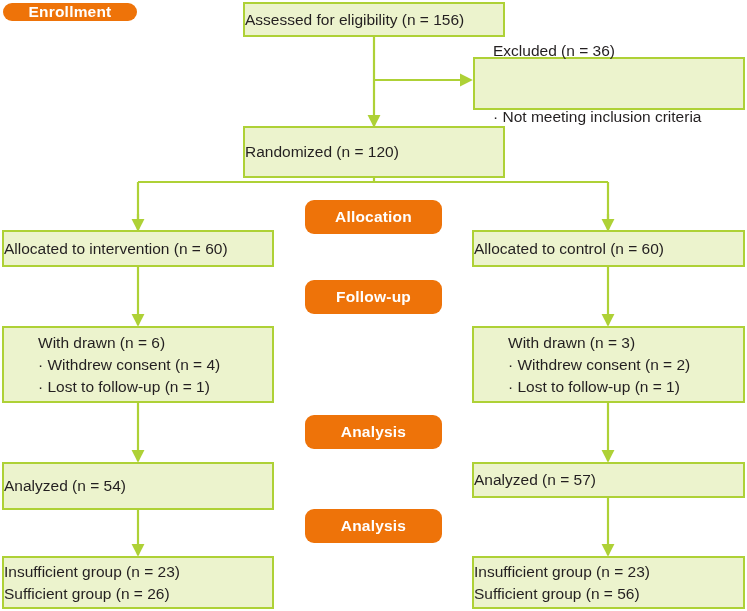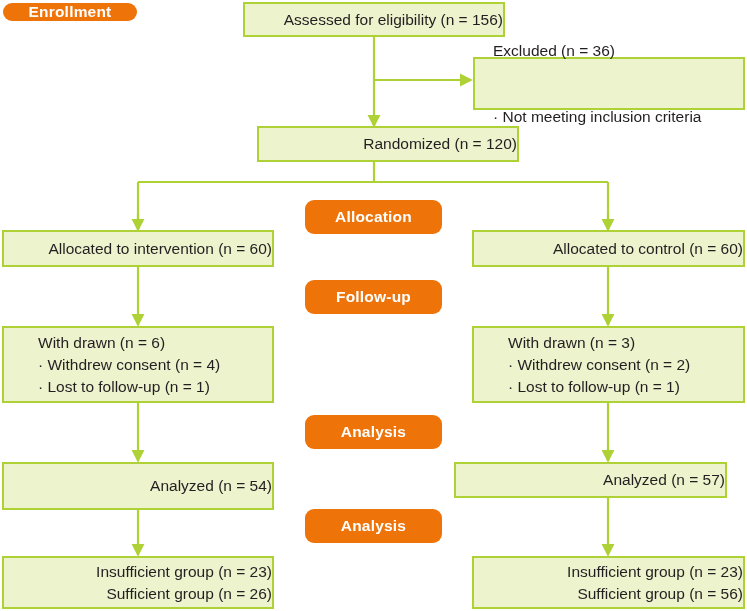--- a/index.html
+++ b/index.html
@@ -29,21 +29,21 @@
     background: #ecf3cd;
     border: 2px solid #aed136;
     display: flex;
     flex-direction: column;
     justify-content: center;
     color: #231f20;
     font-size: 15.5px;
     line-height: 1.42;
     z-index: 2;
   }
-  .node.center { align-items: flex-end; text-align: center; padding-left: 24px; }
+  .node.center { align-items: flex-start; text-align: center; }
   .node.left   { align-items: flex-start; text-align: left; padding-left: 34px; }
   .node .ln { white-space: nowrap; }
   .stage {
     position: absolute;
     box-sizing: border-box;
     background: #ee7309;
     border-radius: 9px;
     color: #ffffff;
     font-size: 15.5px;
     font-weight: bold;
@@ -99,21 +99,21 @@
 
   <div class="node center" style="left:243px; top:2px; width:262px; height:35px;">
     <span class="ln">Assessed for eligibility (n = 156)</span>
   </div>
 
   <div class="node left" style="left:473px; top:57px; width:272px; height:53px; padding-left:18px;gap:44px;">
     <span class="ln">Excluded (n = 36)</span>
     <span class="ln">· Not meeting inclusion criteria</span>
   </div>
 
-  <div class="node center" style="left:243px; top:126px; width:262px; height:36px;margin-left:14px;">
+  <div class="node center" style="left:243px; top:126px; width:262px; height:52px;">
     <span class="ln">Randomized (n = 120)</span>
   </div>
 
   <div class="node center" style="left:2px; top:230px; width:272px; height:37px;">
     <span class="ln">Allocated to intervention (n = 60)</span>
   </div>
 
   <div class="node center" style="left:472px; top:230px; width:273px; height:37px;">
     <span class="ln">Allocated to control (n = 60)</span>
   </div>
@@ -127,21 +127,21 @@
   <div class="node left" style="left:472px; top:326px; width:273px; height:77px;">
     <span class="ln">With drawn (n = 3)</span>
     <span class="ln">· Withdrew consent (n = 2)</span>
     <span class="ln">· Lost to follow-up (n = 1)</span>
   </div>
 
   <div class="node center" style="left:2px; top:462px; width:272px; height:48px;">
     <span class="ln">Analyzed (n = 54)</span>
   </div>
 
-  <div class="node center" style="left:454px; top:462px; width:273px; height:36px;">
+  <div class="node center" style="left:472px; top:462px; width:273px; height:36px;">
     <span class="ln">Analyzed (n = 57)</span>
   </div>
 
   <div class="node center" style="left:2px; top:556px; width:272px; height:53px;">
     <span class="ln">Insufficient group (n = 23)</span>
     <span class="ln">Sufficient group (n = 26)</span>
   </div>
 
   <div class="node center" style="left:472px; top:556px; width:273px; height:53px;">
     <span class="ln">Insufficient group (n = 23)</span>

